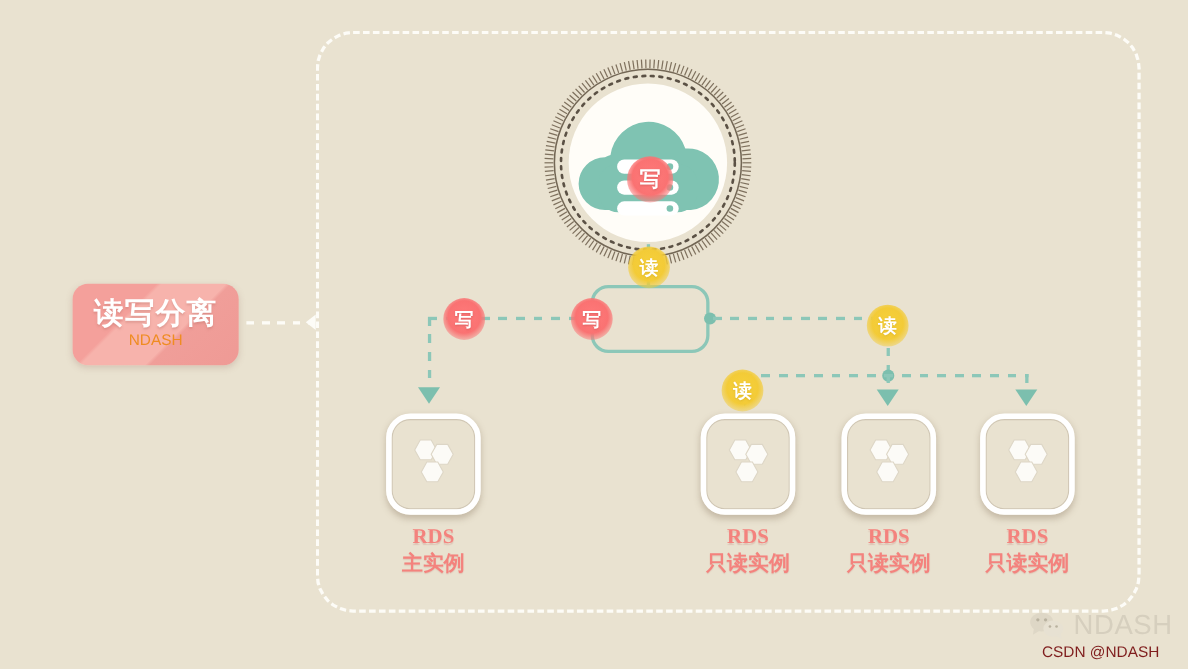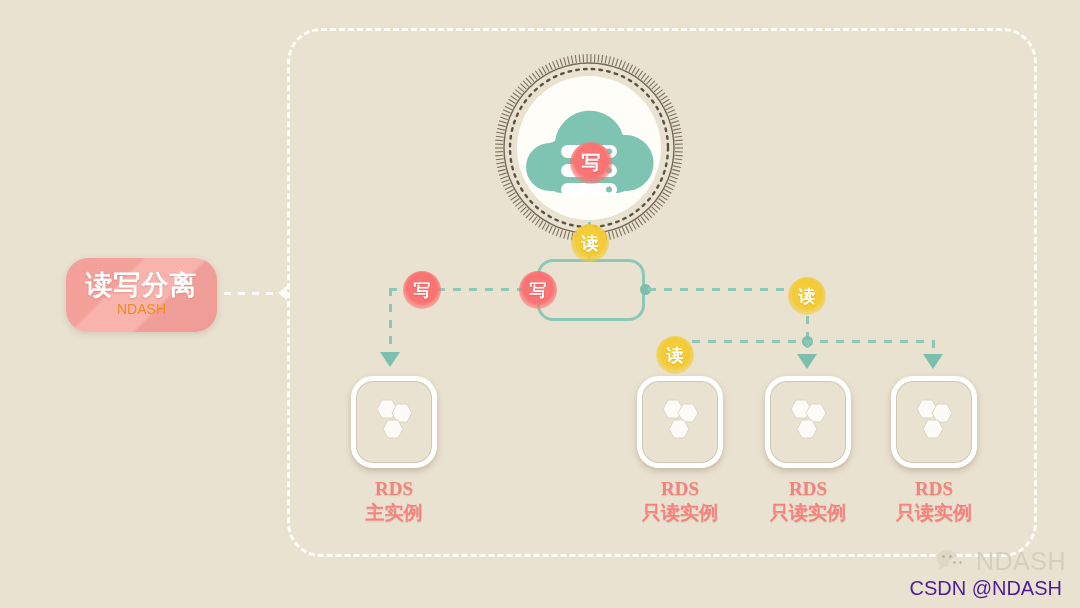--- a/index.html
+++ b/index.html
@@ -28,21 +28,21 @@
     box-sizing: border-box;
   }
 
   
   .chip {
     position: absolute;
     left: 66px;
     top: 258px;
     width: 151px;
     height: 74px;
-    border-radius: 22px;
+    border-radius: 14px;
     background: linear-gradient(135deg,#f4a09b 0%,#f4a09b 34%,#f7b3ac 36%,#f7b3ac 62%,#f09e99 64%,#ef9a95 100%);
     box-shadow: 0 2px 6px rgba(150,110,100,.25);
     display: flex;
     flex-direction: column;
     align-items: center;
     justify-content: center;
     overflow: hidden;
   }
   .chip-title {
     color: #ffffff;
@@ -201,24 +201,24 @@
     align-items: center;
     justify-content: flex-end;
     gap: 7px;
   }
   .wm-name {
     font-size: 25px;
     color: #d6cfbe;
     letter-spacing: .5px;
   }
   .wm-sub {
-    font-size: 20px;
-    color: #4c1d95;
+    font-size: 14px;
+    color: #7f1d1d;
     margin-top: 1px;
-    margin-right: 4px;
+    margin-right: 12px;
   }
 </style>
 </head>
 <body>
 
 <div id="stage">
 
   <div class="dashed-container"></div>
 
   <div class="chip">

